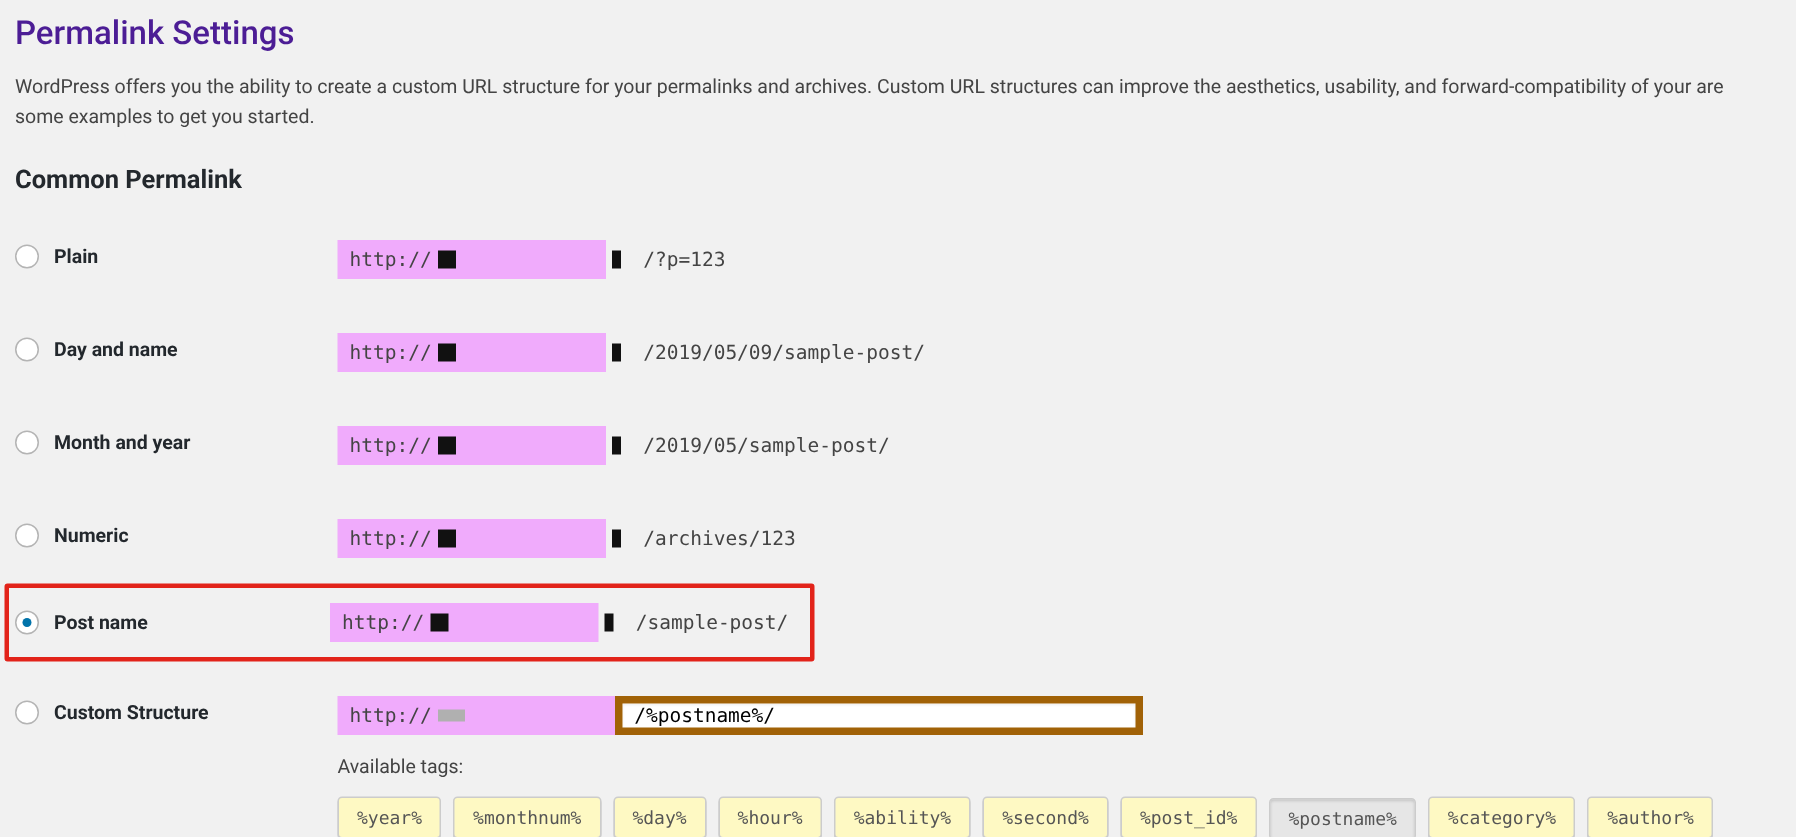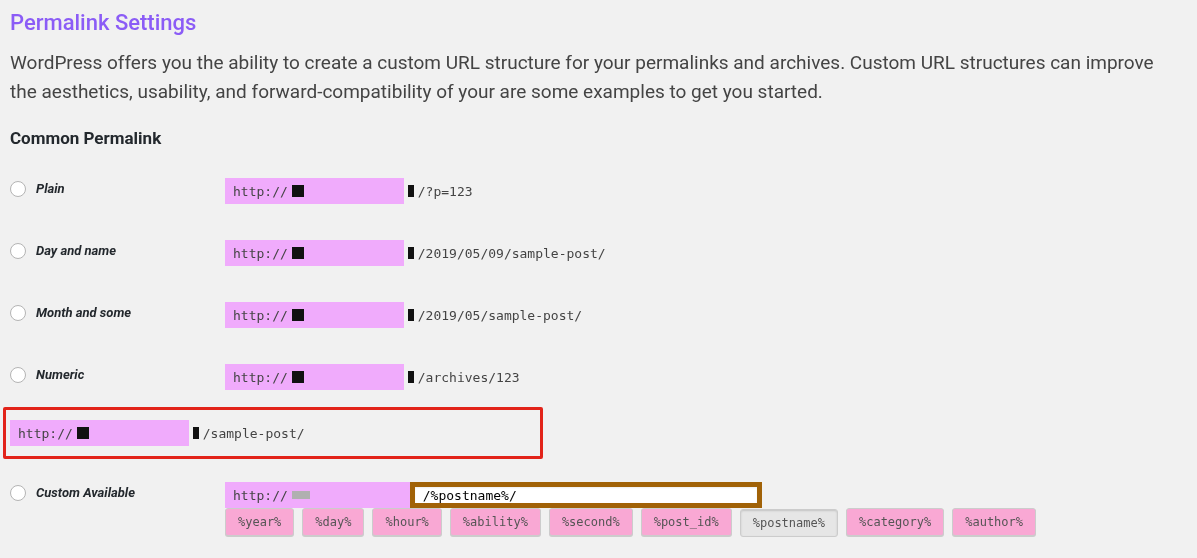--- a/index.html
+++ b/index.html
@@ -8,50 +8,50 @@
     padding: 10px 10px 20px 10px;
     background: #f1f1f1;
     font-family: -apple-system, BlinkMacSystemFont, "Segoe UI", Roboto, Helvetica, Arial, sans-serif;
     font-size: 13px;
     color: #444;
     width: 1197px;
   }
   h1.page-title {
     font-size: 22px;
     font-weight: 500;
-    color: #8b5cf6;
+    color: #4c1d95;
     margin: 0 0 14px 0;
   }
   p.intro {
-    font-size: 19px;
+    font-size: 13px;
     color: #444;
     margin: 0 16px 22px 0;
     line-height: 1.5;
   }
   h2.section-title {
     font-size: 17px;
     font-weight: 700;
     color: #23282d;
     margin: 0 0 30px 0;
   }
   .row {
     display: flex;
     align-items: flex-start;
     margin-bottom: 36px;
   }
   .row.last-radio { margin-bottom: 18px; }
   .label-col {
     width: 215px;
     display: flex;
+    align-items: center;
     gap: 10px;
     font-weight: 700;
     color: #23282d;
     font-size: 13px;
     padding-top: 3px;
-    font-style: italic;
   }
   .radio {
     width: 16px; height: 16px;
     border: 1px solid #b4b4b4;
     border-radius: 50%;
     background: #fff;
     display: inline-flex;
     align-items: center;
     justify-content: center;
     flex-shrink: 0;
@@ -85,21 +85,21 @@
     margin: 0 4px;
     vertical-align: middle;
   }
   .redact.wide { width: 80px; height: 12px; }
   .redact.thin { width: 6px; }
   .redact.grey { background: #b0b0b0; width: 18px; height: 8px; }
   .suffix {
     font-family: Menlo, Consolas, monospace;
     font-size: 13px;
     color: #444;
-    margin-left: 0;
+    margin-left: 11px;
   }
   .highlight-box {
     border: 3px solid #e2231a;
     border-radius: 2px;
     padding: 10px 4px 10px 4px;
     margin: -13px 0 23px -7px;
     width: 540px;
     display: flex;
     align-items: center;
   }
@@ -124,21 +124,21 @@
   }
   .tags {
     display: flex;
     gap: 8px;
     flex-wrap: wrap;
   }
   .tag {
     font-family: Menlo, Consolas, monospace;
     font-size: 12px;
     color: #555;
-    background: #f9a8d4;
+    background: #fef9c3;
     border: 1px solid #ccc;
     border-radius: 3px;
     padding: 6px 12px;
     cursor: pointer;
     box-shadow: 0 1px 0 #ccc;
   }
   .tag.active {
     background: #e6e6e6;
     box-shadow: inset 0 1px 2px rgba(0,0,0,0.15);
     transform: translateY(1px);
@@ -172,21 +172,21 @@
   <div class="value-col">
     <code class="domain"><span>http://</span> <span class="redact"></span> <span class="redact wide" style="background:transparent"></span></code>
       <span class="redact thin"></span>
       <span class="suffix">/2019/05/09/sample-post/</span>
   </div>
 </div>
 
 <div class="row">
   <div class="label-col">
     <span class="radio"></span>
-    <span>Month and some</span>
+    <span>Month and year</span>
   </div>
   <div class="value-col">
     <code class="domain"><span>http://</span> <span class="redact"></span> <span class="redact wide" style="background:transparent"></span></code>
       <span class="redact thin"></span>
       <span class="suffix">/2019/05/sample-post/</span>
   </div>
 </div>
 
 <div class="row" style="margin-bottom:30px;">
   <div class="label-col">
@@ -194,39 +194,45 @@
     <span>Numeric</span>
   </div>
   <div class="value-col">
     <code class="domain"><span>http://</span> <span class="redact"></span> <span class="redact wide" style="background:transparent"></span></code>
       <span class="redact thin"></span>
       <span class="suffix">/archives/123</span>
   </div>
 </div>
 
 <div class="highlight-box">
+  <div class="label-col">
+    <span class="radio checked"></span>
+    <span>Post name</span>
+  </div>
   <div class="value-col">
     <code class="domain"><span>http://</span> <span class="redact"></span> <span class="redact wide" style="background:transparent"></span></code>
       <span class="redact thin"></span>
       <span class="suffix">/sample-post/</span>
   </div>
 </div>
 
 <div class="row last-radio" style="margin-bottom:0;">
   <div class="label-col">
     <span class="radio"></span>
-    <span>Custom Available</span>
+    <span>Custom Structure</span>
   </div>
   <div class="custom-col">
     <div class="custom-line1">
       <code class="domain"><span>http://</span> <span class="redact grey"></span> <span class="redact wide" style="background:transparent"></span></code>
       <input class="custom-input" value="/%postname%/" style="">
     </div>
+    <div class="available">Available tags:</div>
     <div class="tags">
       <button class="tag">%year%</button>
+      <button class="tag">%monthnum%</button>
       <button class="tag">%day%</button>
       <button class="tag">%hour%</button>
       <button class="tag">%ability%</button>
       <button class="tag">%second%</button>
       <button class="tag">%post_id%</button>
       <button class="tag active">%postname%</button>
       <button class="tag">%category%</button>
       <button class="tag">%author%</button>
     </div>
   </div>

